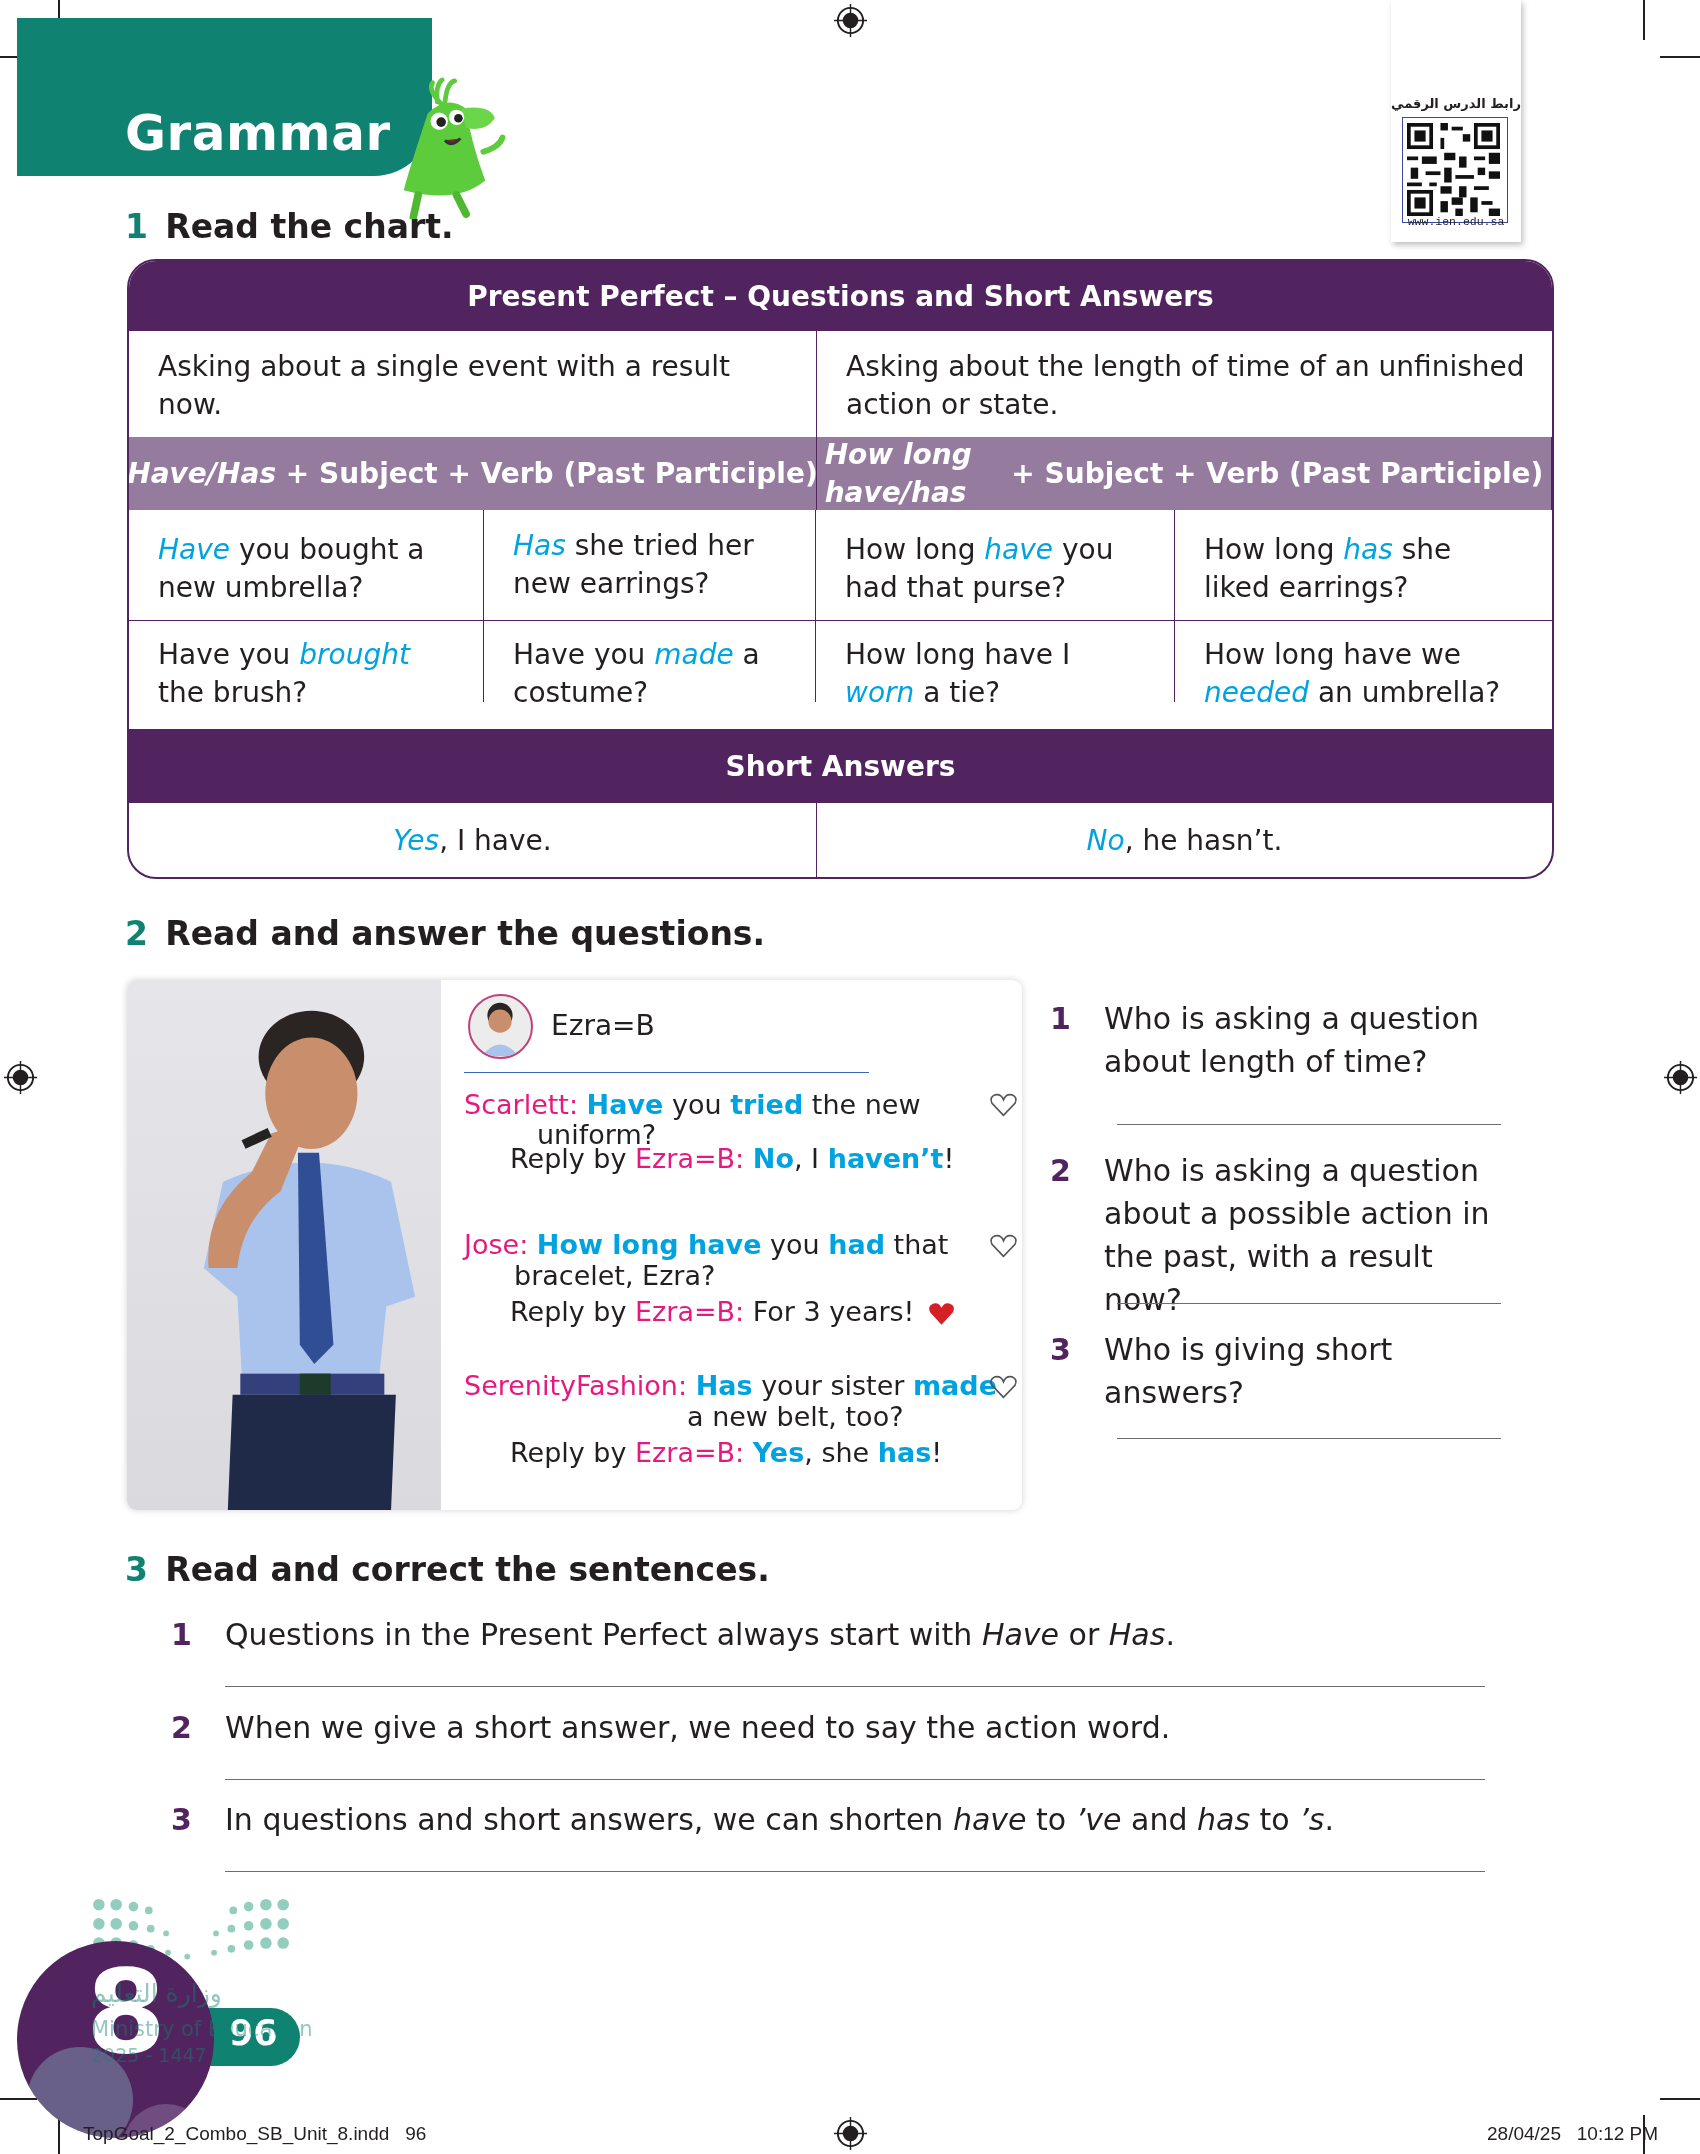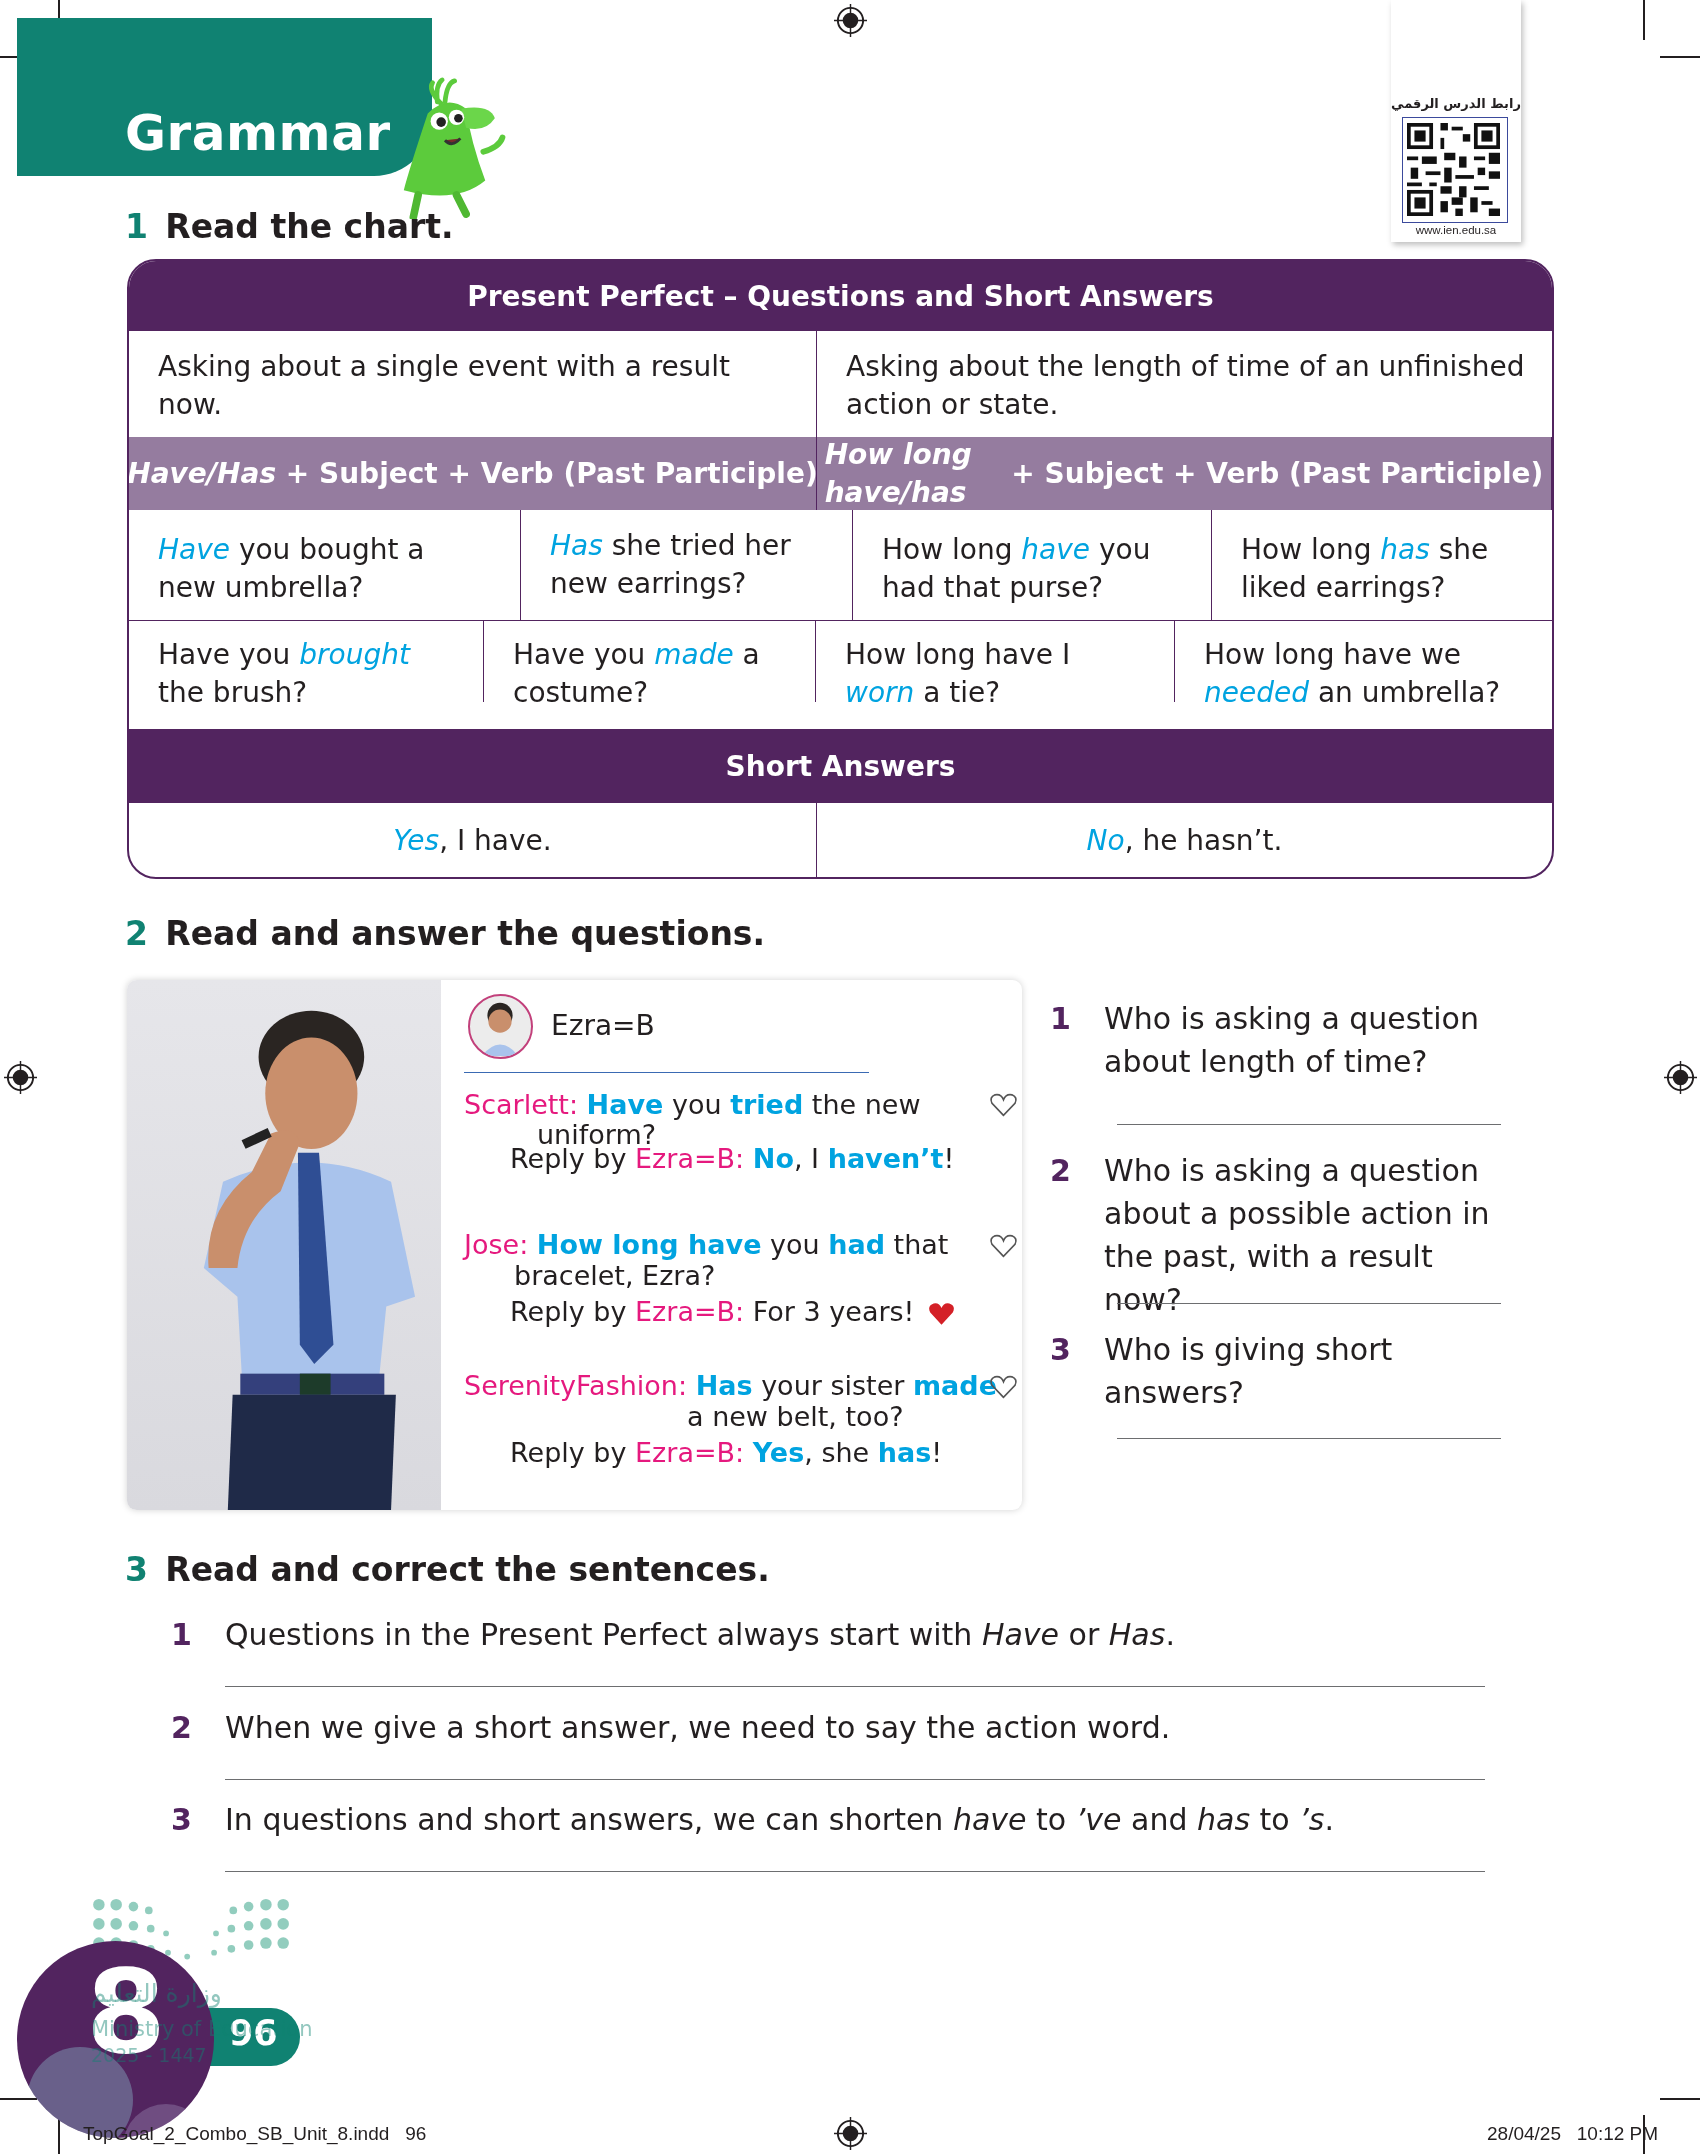--- a/index.html
+++ b/index.html
@@ -15,21 +15,21 @@
     background: #108272; border-bottom-right-radius: 58px; }
   .banner-title { position: absolute; left: 125px; top: 104px; font-size: 50px; font-weight: bold;
     color: #ffffff; letter-spacing: 0.5px; }
   .mascot { position: absolute; left: 399px; top: 75px; width: 115px; height: 144px; }
 
   
   .qr-card { position: absolute; left: 1391px; top: 0; width: 130px; height: 242px; background: #fff;
     box-shadow: 1.9px 2.9px 5.8px rgba(0,0,0,0.25); }
   .qr-label { position: absolute; left: 0; right: 0; top: 96px; text-align: left; font-size: 13px; font-weight: bold; direction: rtl; }
   .qr-box { position: absolute; left: 10.6px; top: 117px; width: 106px; height: 106px; border: 1.4px solid #3b4a9c; background: #fff; padding: 4.8px; }
-  .qr-url { position: absolute; left: 0; right: 0; top: 224px; text-align: center; font-family: Liberation Sans, sans-serif; font-size: 11.5px; }
+  .qr-url { position: absolute; left: 0; right: 0; top: 215px; text-align: center; font-family: Liberation Mono, monospace; font-size: 11.5px; }
 
   
   .sec { position: absolute; left: 125px; font-size: 33px; font-weight: bold; }
   .sec .num { color: #108272; margin-right: 17.3px; }
 
   
   .chart { position: absolute; left: 127px; top: 259px; width: 1427px; height: 620px;
     border: 2.9px solid #52245f; border-radius: 29px; overflow: hidden; background: #fff; }
   .row { position: absolute; left: 0; right: 0; display: flex; }
   .cell { border-right: 1.9px solid #52245f; padding: 17.3px 29px; font-size: 28px; line-height: 38px; color: #231f20; }
@@ -191,21 +191,21 @@
     <div class="cell" style="width:688px;">
         <span class="it">Have/Has</span>
         <span style="white-space:pre;"> + Subject + Verb (Past Participle)</span>
       </div>
     <div class="cell" style="flex:1;">
         <span class="it">How long have/has</span>
         <span style="white-space:pre;"> + Subject + Verb (Past Participle)</span>
       </div>
   </div>
   <div class="row" style="top:249px;height:110px;" id="ex-row-0">
-      <div class="cell" style="width: 392px; padding-top: 21px;"><span></span><span class="hl">Have</span><span> you bought a new umbrella?</span></div>
+      <div class="cell" style="width: 355px; padding-top: 21px;"><span></span><span class="hl">Have</span><span> you bought a new umbrella?</span></div>
       <div class="cell" style="width: 332px; "><span></span><span class="hl">Has</span><span> she tried her new earrings?</span></div>
       <div class="cell" style="width: 359px; padding-top: 21px;"><span>How long </span><span class="hl">have</span><span> you had that purse?</span></div>
       <div class="cell" style="flex: 1 1 0%; padding-top: 21px;"><span>How long </span><span class="hl">has</span><span> she liked earrings?</span></div>
     </div>
   <div class="row hline" style="top:359px;height:82px;" id="ex-row-1">
       <div class="cell" style="width: 355px; padding-top: 15.4px;"><span>Have you </span><span class="hl">brought</span><span> the brush?</span></div>
       <div class="cell" style="width: 332px; padding-top: 15.4px;"><span>Have you </span><span class="hl">made</span><span> a costume?</span></div>
       <div class="cell" style="width: 359px; padding-top: 15.4px;"><span>How long have I </span><span class="hl">worn</span><span> a tie?</span></div>
       <div class="cell" style="flex: 1 1 0%; padding-top: 15.4px;"><span>How long have we </span><span class="hl">needed</span><span> an umbrella?</span></div>
     </div>

